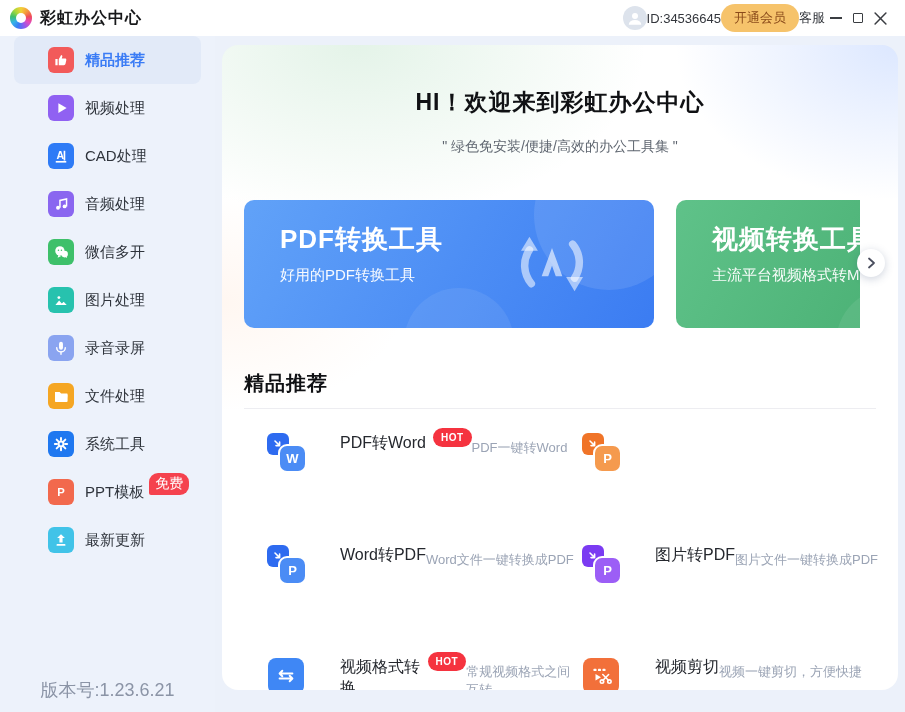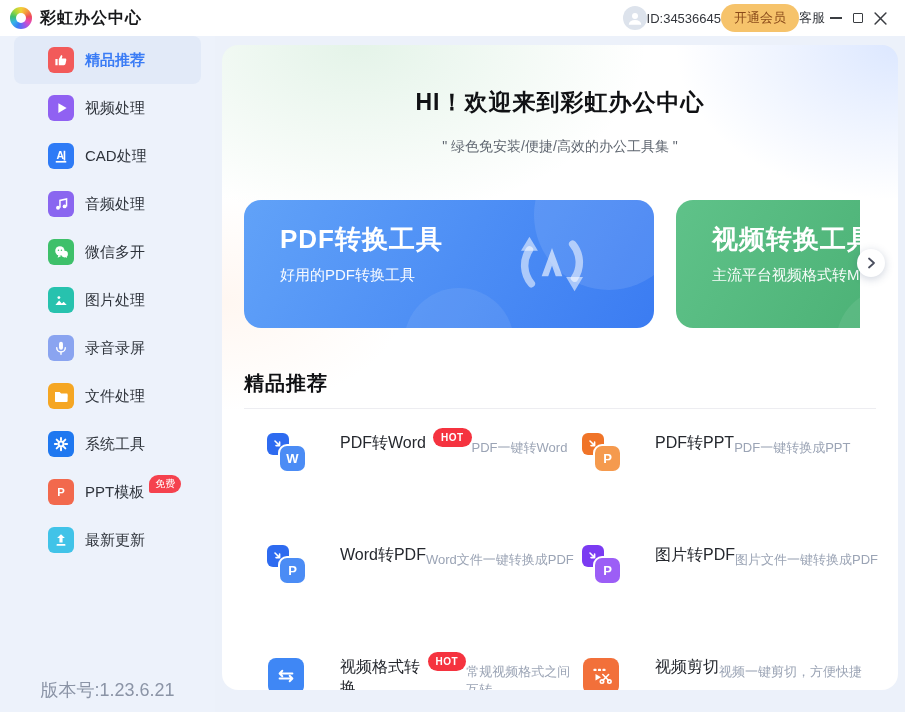--- a/index.html
+++ b/index.html
@@ -25,35 +25,35 @@
   
   .sidebar { position:absolute; left:0; top:36px; width:215px; bottom:0; background:#edf2fb; }
   .search-box { margin:16px 13px 6px; height:32px; background:#e6eaf2; border-radius:6px; display:flex; align-items:center; padding:0 11px; gap:7px; cursor:text; }
   .search-box input { border:none; outline:none; background:transparent; font-size:14px; color:#5a6270; width:130px; font-family:inherit; }
   .search-box input::placeholder { color:#9aa3b2; }
   .side-item { height:48px; margin:0 14px; display:flex; align-items:center; padding-left:34px; border-radius:8px; cursor:pointer; position:relative; }
   .side-item.active { background:#e2eaf8; }
   .side-icon { width:26px; height:26px; border-radius:6px; display:flex; align-items:center; justify-content:center; flex-shrink:0; }
   .side-label { font-size:15px; color:#2f343c; margin-left:11px; }
   .side-item.active .side-label { color:#3b7cf5; font-weight:bold; }
-  .mini-badge { display:inline-block; background:#f5424e; color:#fff; font-size:10px; padding:2px 6px; border-radius:9px 9px 9px 2px; margin-left:5px; transform:translateY(-8px); }
+  .mini-badge { display:inline-block; background:#f5424e; color:#fff; font-size:14px; padding:2px 6px; border-radius:9px 9px 9px 2px; margin-left:5px; transform:translateY(-8px); }
   .version { position:absolute; bottom:10px; width:100%; text-align:center; font-size:18px; color:#8b94a6; }
 
   
   .main-card { position:absolute; left:222px; top:45px; width:676px; height:645px; border-radius:16px; overflow:hidden;
     background:
       radial-gradient(95% 60% at 20% 0%, rgba(121,197,142,0.20), rgba(255,255,255,0) 45%),
       radial-gradient(55% 40% at 100% 0%, rgba(130,170,255,0.28), rgba(255,255,255,0) 60%),
       radial-gradient(45% 28% at 0% 40%, rgba(255,214,186,0.20), rgba(255,255,255,0) 60%),
       #ffffff; }
   .welcome-title { position:absolute; top:42px; width:100%; text-align:center; font-size:23px; font-weight:bold; color:#101114; letter-spacing:1px; }
   .welcome-sub { position:absolute; top:93px; width:100%; text-align:center; font-size:14px; color:#5f6670; }
 
   .banner-row { position:absolute; left:22px; top:155px; width:616px; height:128px; display:flex; gap:22px; overflow:hidden; }
-  .banner { width:410px; height:128px; flex-shrink:0; border-radius:17px; position:relative; overflow:hidden; cursor:pointer; }
+  .banner { width:410px; height:128px; flex-shrink:0; border-radius:10px; position:relative; overflow:hidden; cursor:pointer; }
   .banner::before { content:""; position:absolute; width:150px; height:150px; border-radius:50%; background:rgba(255,255,255,0.10); right:-30px; top:-60px; }
   .banner::after { content:""; position:absolute; width:110px; height:110px; border-radius:50%; background:rgba(255,255,255,0.08); left:160px; bottom:-70px; }
   .banner-title { position:absolute; left:36px; top:22px; font-size:26px; font-weight:bold; color:#fff; letter-spacing:1px; }
   .banner-sub { position:absolute; left:36px; top:66px; font-size:15px; color:rgba(255,255,255,0.96); }
   .banner-art { position:absolute; right:48px; top:16px; }
   .next-btn { position:absolute; left:635px; top:204px; width:28px; height:28px; border-radius:50%; background:#fff; box-shadow:0 2px 8px rgba(60,80,120,0.25); display:flex; align-items:center; justify-content:center; cursor:pointer; z-index:3; }
 
   .section-title { position:absolute; left:22px; top:325px; font-size:20px; font-weight:bold; color:#101114; letter-spacing:1px; }
   .divider { position:absolute; left:22px; top:363px; width:632px; height:1px; background:#ededf1; }
 
@@ -273,26 +273,20 @@
       </div>
       <div class="feature">
         <span class="f-icon">
           <span class="duo-back" style="background:#f07428">
             <svg width="10" height="10" viewBox="0 0 10 10">
               <path d="M2 2l4.3 4.3M6.6 3v3.6H3" stroke="#fff" stroke-width="1.6" fill="none" stroke-linecap="round" stroke-linejoin="round"></path>
             </svg>
           </span>
           <span class="duo-front" style="background:#f59a4e">P</span>
         </span>
-        <span class="f-text">
-          <span class="f-name-row">
-            <span class="f-name">PDF转PPT</span>
-          </span>
-          <span class="f-desc">PDF一键转换成PPT</span>
-        </span>
       </div>
       <div class="feature">
         <span class="f-icon">
           <span class="duo-back" style="background:#2e6bf0">
             <svg width="10" height="10" viewBox="0 0 10 10">
               <path d="M2 2l4.3 4.3M6.6 3v3.6H3" stroke="#fff" stroke-width="1.6" fill="none" stroke-linecap="round" stroke-linejoin="round"></path>
             </svg>
           </span>
           <span class="duo-front" style="background:#4b8cf5">P</span>
         </span>

